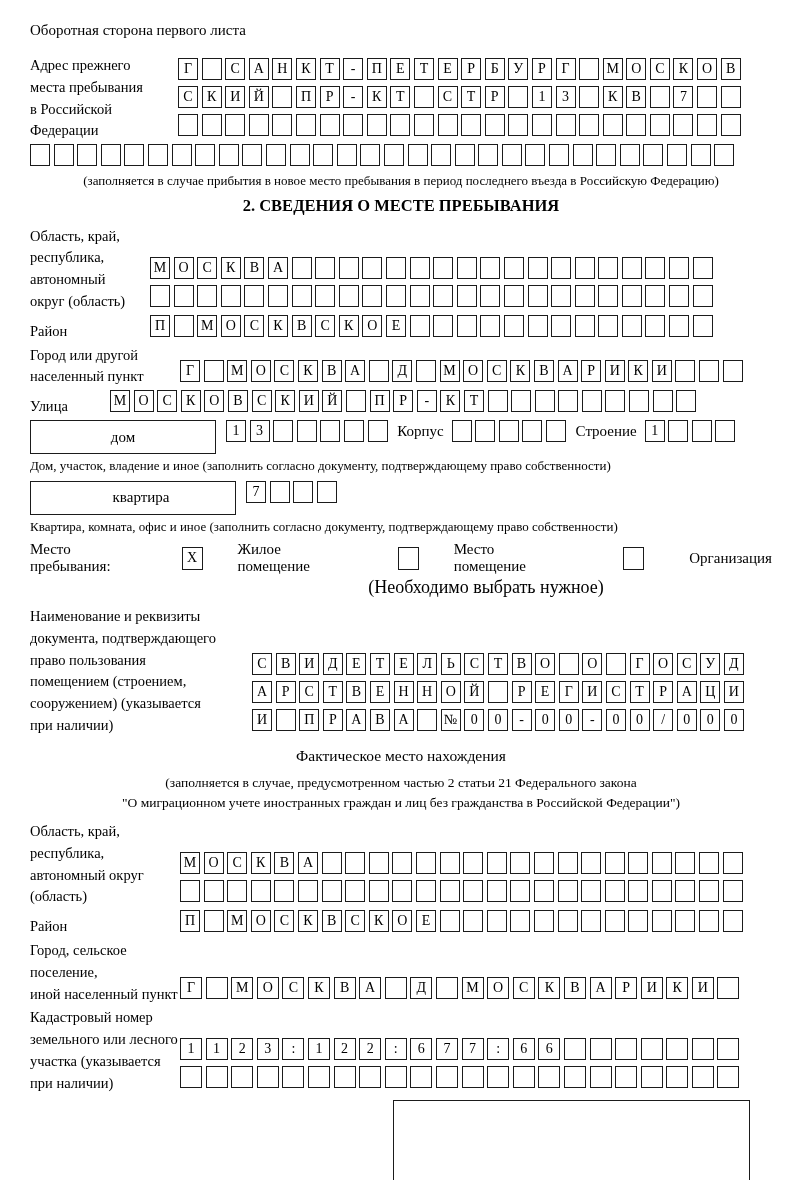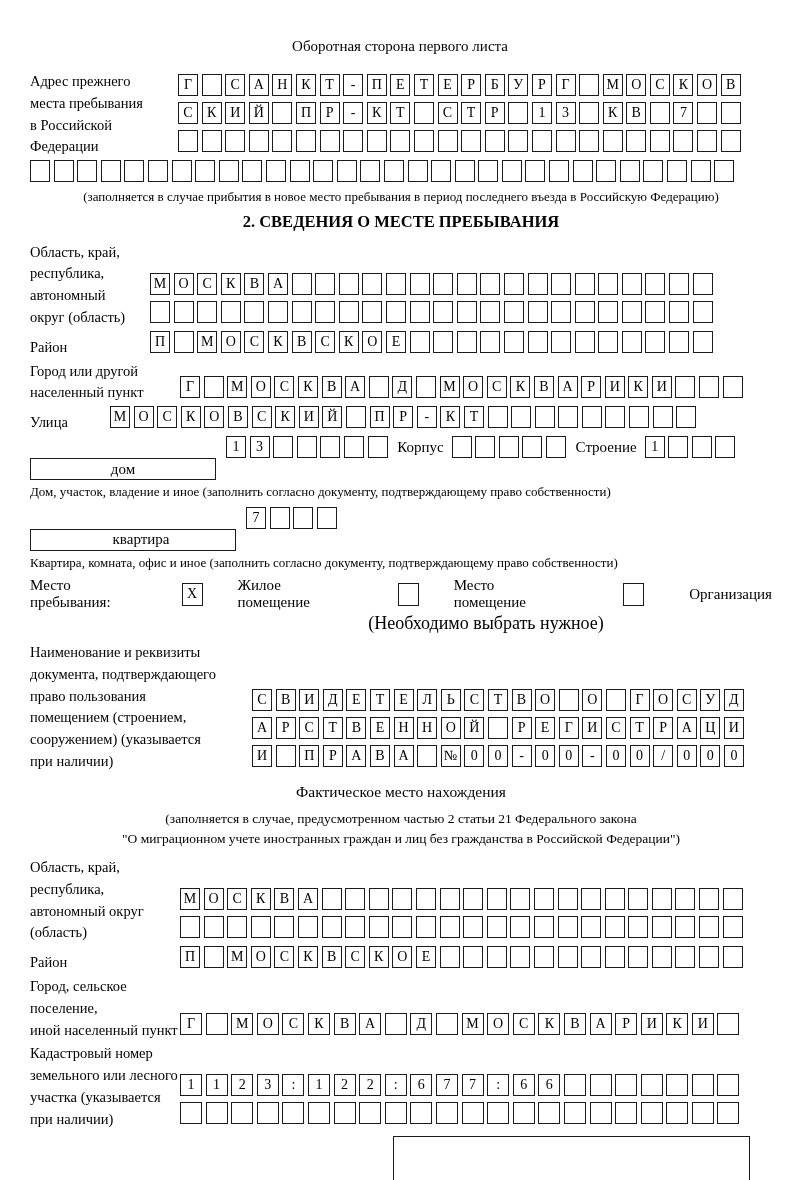--- a/index.html
+++ b/index.html
@@ -1,31 +1,31 @@
 <!DOCTYPE html>
 <html><head>
 <meta charset="utf-8">
 <style>
   html,body{margin:0;padding:0;background:#fff;}
   body{width:800px;height:1180px;overflow:hidden;font-family:"Liberation Serif",serif;color:#000;}
   .page{box-sizing:border-box;width:800px;height:1180px;padding:8px 28px 0 30px;position:relative;}
-  .header-note{text-align:center;font-size:15px;margin:30px 2px 16px 0;}
+  .header-note{text-align:left;font-size:15px;margin:14px 2px 16px 0;}
   .row{display:flex;align-items:flex-end;margin-bottom:2px;}
   .label{font-size:14.5px;line-height:1.5;white-space:pre-line;flex-shrink:0;}
   .w148{width:148px;} .w120{width:120px;} .w150{width:150px;} .w80{width:80px;} .w210{width:212px;}
   .cellrows{display:flex;flex-direction:column;}
   .cellrow{display:flex;flex-wrap:nowrap;margin-bottom:6px;}
   .cell{box-sizing:content-box;width:18px;height:20px;border:1.6px solid #1b1b1b;margin-right:3.6px;
         display:flex;align-items:center;justify-content:center;font-size:14px;line-height:1;}
   .wide .cell{width:20px;}
   .caption{font-size:13px;line-height:1.35;margin:0 0 6px 0;}
   .caption.center{text-align:center;}
   .sec-title{font-size:16.5px;font-weight:bold;text-align:center;margin:4px 0 10px 0;}
-  .labelbox{box-sizing:border-box;border:1.3px solid #1b1b1b;height:22px;display:flex;align-items:center;
-            justify-content:center;font-size:15px;flex-shrink:0;margin-top:22px;}
+  .labelbox{box-sizing:border-box;border:1.3px solid #1b1b1b;height:34px;display:flex;align-items:center;
+            justify-content:center;font-size:15px;flex-shrink:0;}
   .dombox{width:186px;margin-right:10px;}
   .kvbox{width:206px;margin-right:10px;padding-left:16px;}
   .inline-label{font-size:15px;margin:3px 8px 0 6px;flex-shrink:0;}
   .specrow{display:flex;align-items:flex-start;margin-bottom:3px;}
   .mesto-row{display:flex;align-items:center;font-size:15px;margin:6px 0 2px 0;gap:21px;}
   .checkbox{box-sizing:content-box;width:19px;height:21px;border:1.6px solid #1b1b1b;display:flex;
             align-items:center;justify-content:center;font-size:14px;margin:0 14px 0 10px;flex-shrink:0;}
   .mesto-note{font-size:18px;margin:0 0 8px 170px;text-align:center;}
   .fact-title{font-size:15.5px;font-weight:normal;text-align:center;margin:10px 0 8px 0;}
   .fact-note{font-size:13.5px;text-align:center;line-height:1.5;margin:0;}

